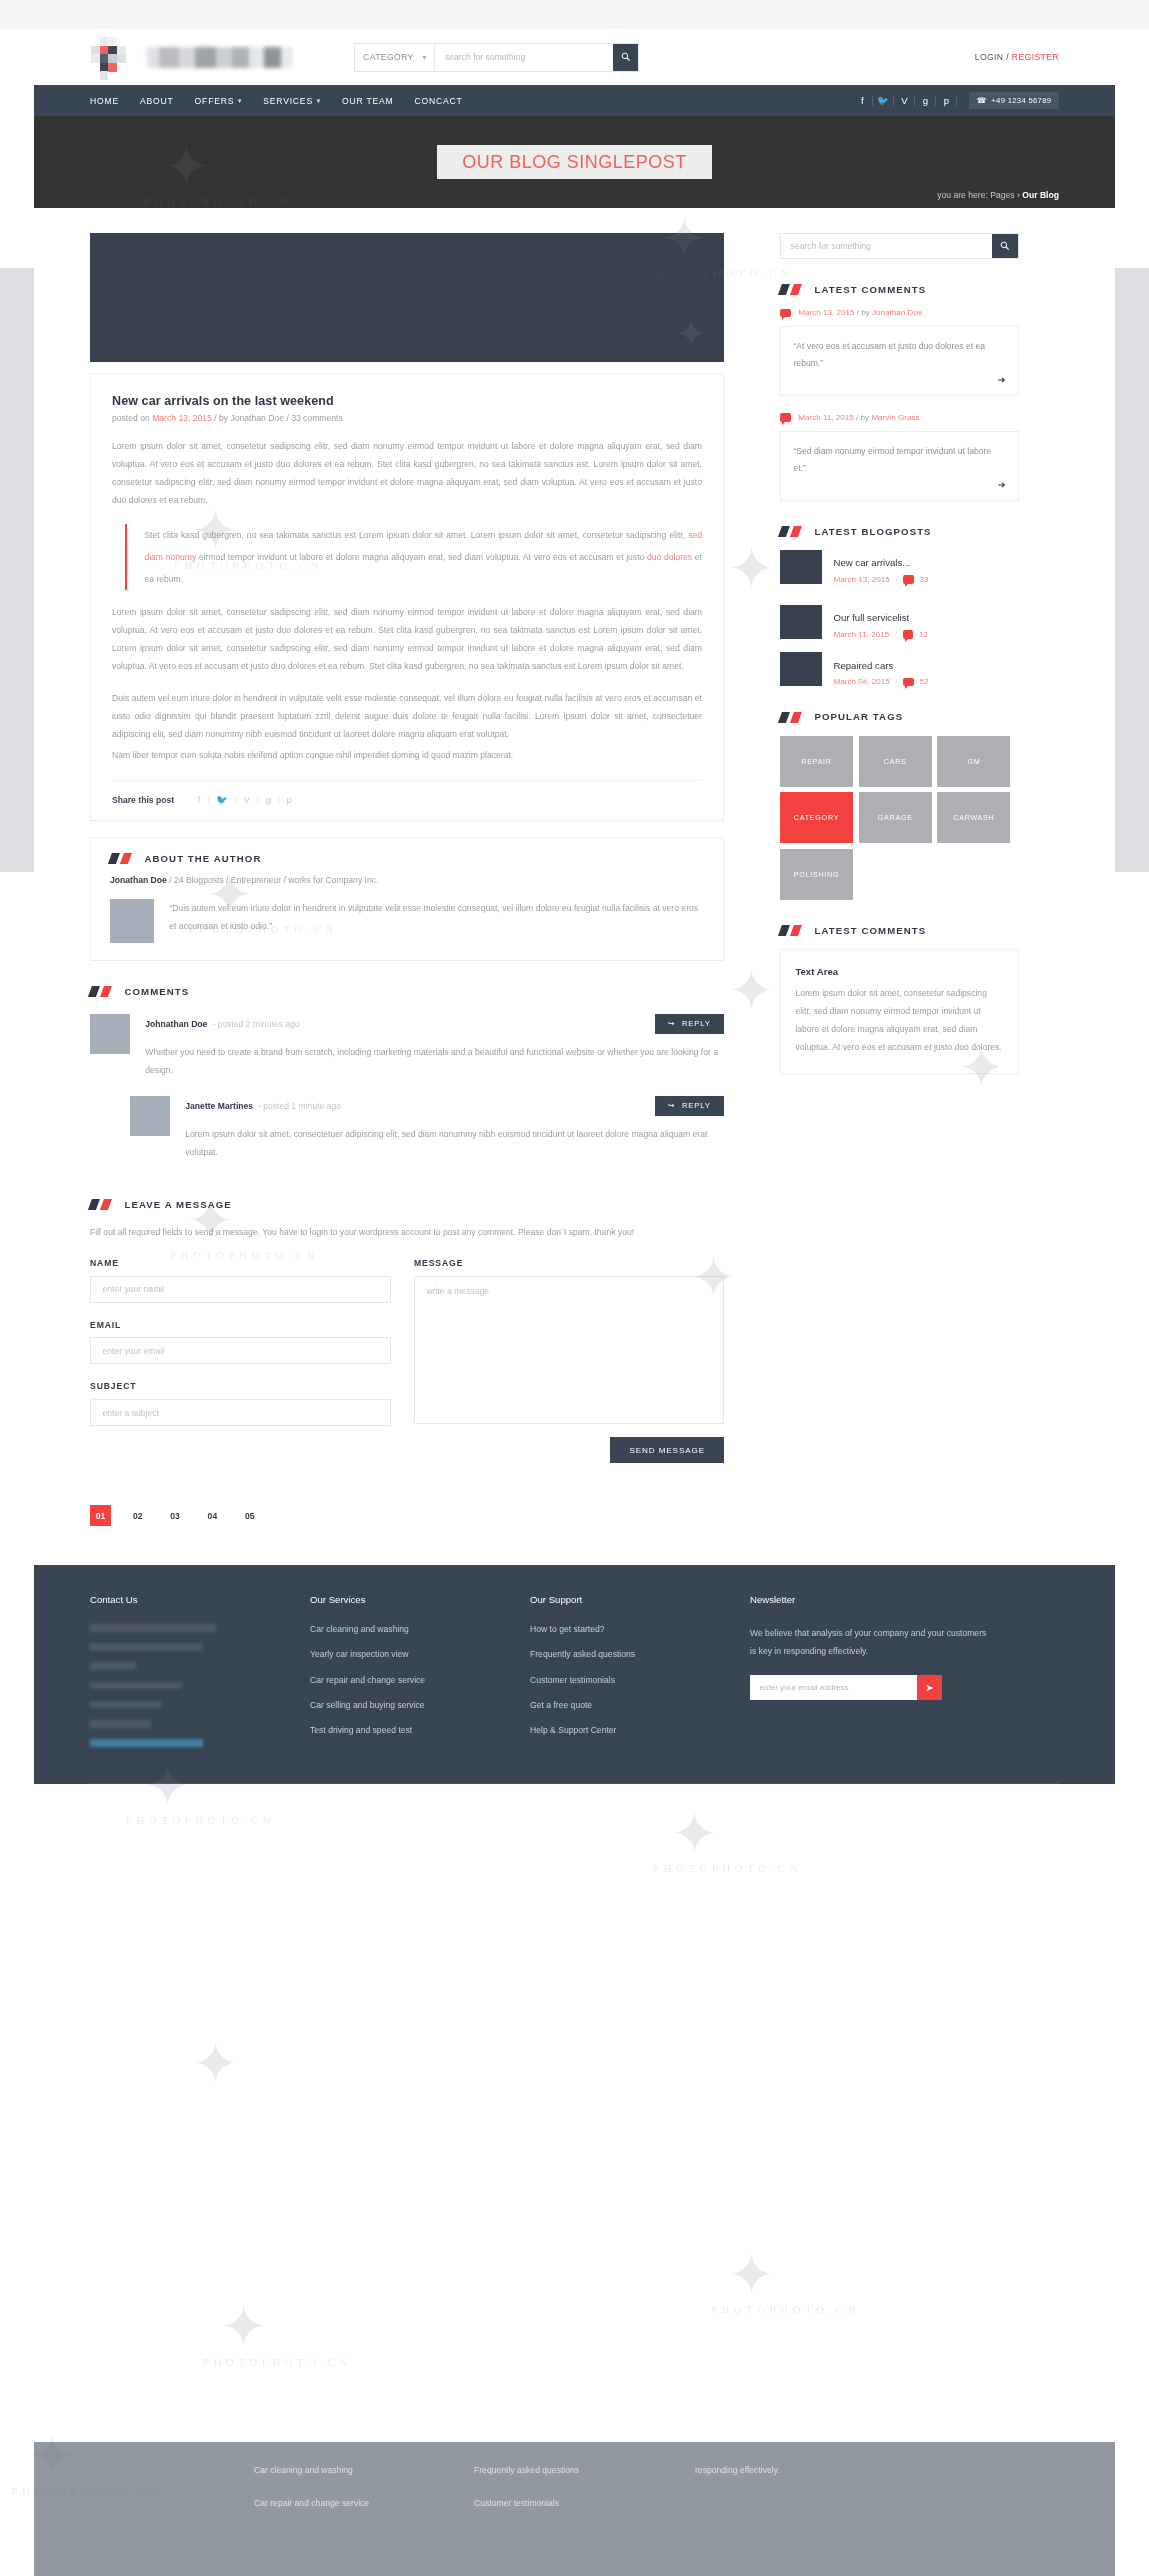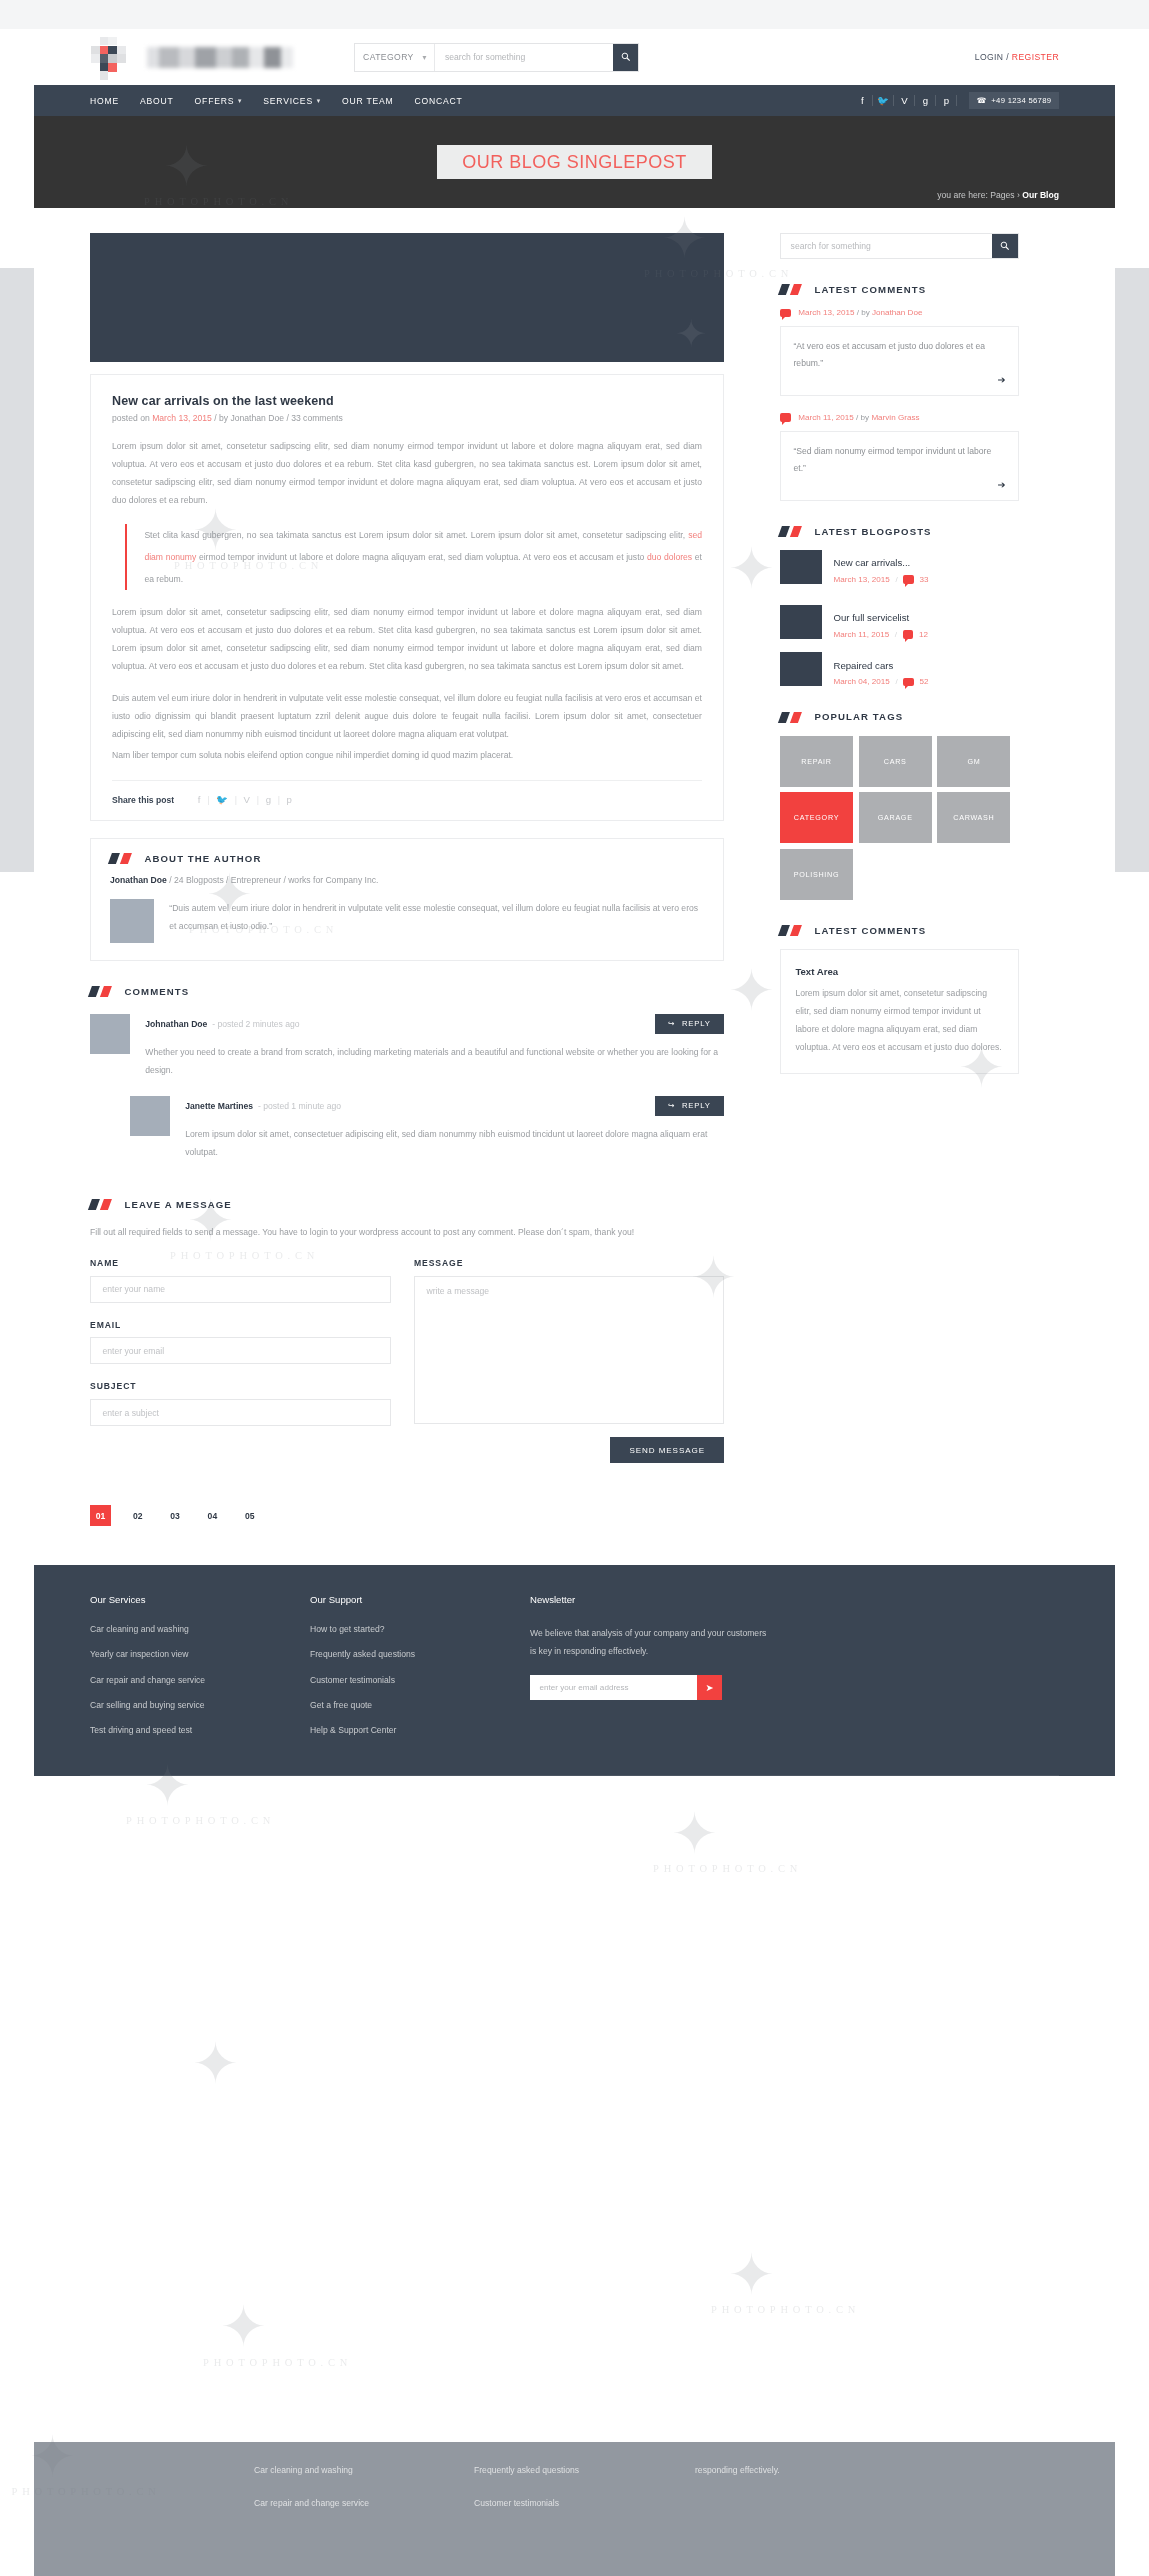--- a/index.html
+++ b/index.html
@@ -713,20 +713,30 @@
           <div class="tw-title">Text Area</div>
           <div class="tw-body">Lorem ipsum dolor sit amet, consetetur sadipscing elitr, sed diam nonumy eirmod tempor invidunt ut labore et dolore magna aliquyam erat, sed diam voluptua. At vero eos et accusam et justo duo dolores.</div>
         </div>
       </div>
     </div>
   </div>
 
   <div class="footer">
     <div class="f-cols">
 
+      <div class="f-col">
+        <div class="f-col-title">Contact Us</div>
+        <div class="f-blur w1"></div>
+        <div class="f-blur w2"></div>
+        <div class="f-blur w3"></div>
+        <div class="f-blur w4"></div>
+        <div class="f-blur w5"></div>
+        <div class="f-blur w6"></div>
+        <div class="f-blur link"></div>
+      </div>
 
       <div class="f-col">
         <div class="f-col-title">Our Services</div>
         <div class="f-link">Car cleaning and washing</div>
         <div class="f-link">Yearly car inspection view</div>
         <div class="f-link">Car repair and change service</div>
         <div class="f-link">Car selling and buying service</div>
         <div class="f-link">Test driving and speed test</div>
       </div>
 

